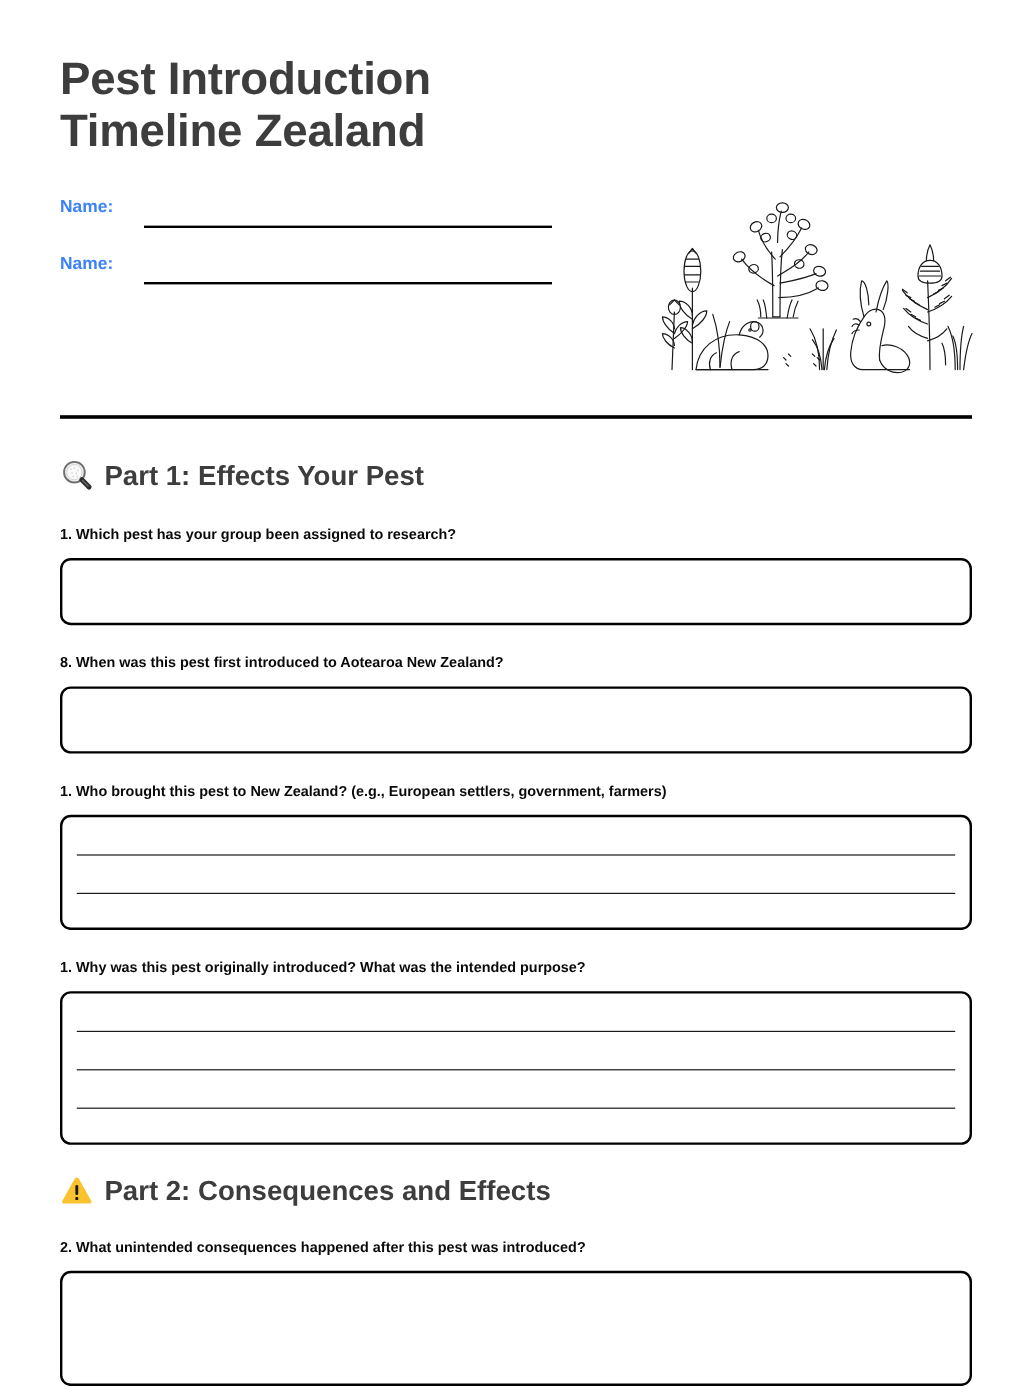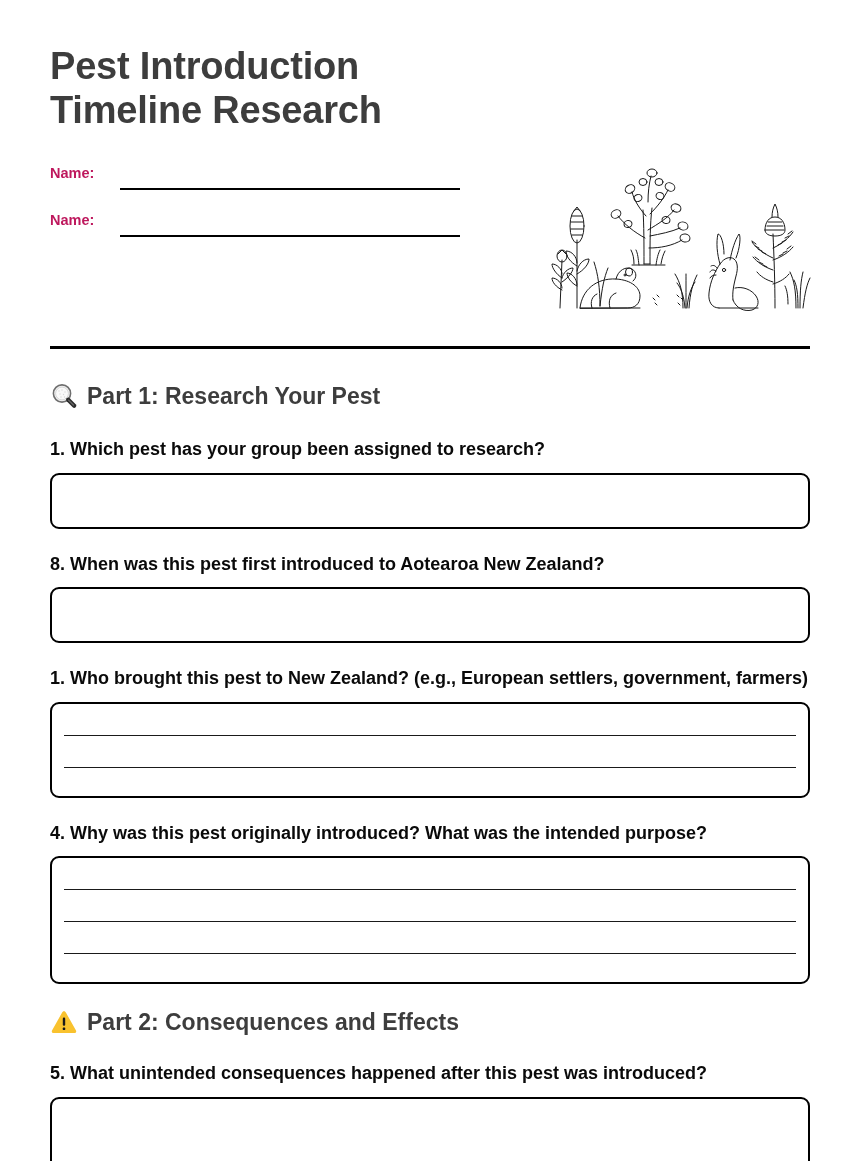--- a/index.html
+++ b/index.html
@@ -47,21 +47,21 @@
   .meta-row {
     position: relative;
     height: 47px;
   }
   .meta-label {
     position: absolute;
     left: 0;
     top: 5px;
     font-size: 14.5px;
     font-weight: bold;
-    color: #be185d;
+    color: #3b82f6;
   }
   .meta-line {
     position: absolute;
     left: 70px;
     right: -30px;
     top: 28px;
     border-bottom: 2px solid #000000;
   }
 
   
@@ -109,21 +109,21 @@
     height: 28px;
     flex: 0 0 28px;
     display: inline-block;
   }
   .part-icon svg { display: block; }
 
   .question {
     margin-bottom: 0;
   }
   .q-text {
-    font-size: 18px;
+    font-size: 12px;
     font-weight: bold;
     color: #0a0a0a;
     margin: 0 0 12px 0;
     line-height: 1.25;
   }
   .answer-box {
     border: 2.2px solid #000000;
     border-radius: 9px;
     box-sizing: border-box;
     width: 760px;
@@ -144,21 +144,21 @@
     right: 0;
     border-bottom: 1.1px solid #1a1a1a;
   }
 </style>
 </head>
 <body>
 
 <div class="page">
 
   <div class="header">
-    <h1 class="doc-title">Pest Introduction Timeline Research</h1>
+    <h1 class="doc-title">Pest Introduction Timeline Zealand</h1>
   </div>
 
   <div class="meta">
     <div class="meta-row">
       <span class="meta-label">Name:</span>
       <span class="meta-line"></span>
     </div>
     <div class="meta-row">
       <span class="meta-label">Name:</span>
       <span class="meta-line"></span>
@@ -284,21 +284,21 @@
               <circle cx="15" cy="10" r="0.7"></circle>
             <circle cx="10" cy="12" r="0.7"></circle>
               <circle cx="13.5" cy="12.5" r="0.7"></circle>
               <circle cx="11" cy="15" r="0.7"></circle>
             <circle cx="14.5" cy="15" r="0.7"></circle>
           </g>
           <path d="M18.2 17.8 L24.2 23.8" stroke="#2c2c2c" stroke-width="4.2" stroke-linecap="round"></path>
           <path d="M18.6 18.2 L23.4 23" stroke="#6a6a6a" stroke-width="1.2" stroke-linecap="round"></path>
         </svg>
       </span>
-      <span>Part 1: Research Your Pest</span>
+      <span>Part 1: Effects Your Pest</span>
     </div>
 
     <div class="question">
       <p class="q-text">1. Which pest has your group been assigned to research?</p>
       <div class="answer-box" style="height:56px;">
         <div class="lines"></div>
       </div>
     </div>
 
     <div class="question">
@@ -312,21 +312,21 @@
       <p class="q-text">1. Who brought this pest to New Zealand? (e.g., European settlers, government, farmers)</p>
       <div class="answer-box" style="height:96px;">
         <div class="lines">
           <div class="wline" style="top:31px;"></div>
           <div class="wline" style="top:63px;"></div>
         </div>
       </div>
     </div>
 
     <div class="question">
-      <p class="q-text">4. Why was this pest originally introduced? What was the intended purpose?</p>
+      <p class="q-text">1. Why was this pest originally introduced? What was the intended purpose?</p>
       <div class="answer-box" style="height:128px;">
         <div class="lines">
           <div class="wline" style="top:31px;"></div>
           <div class="wline" style="top:63px;"></div>
           <div class="wline" style="top:95px;"></div>
         </div>
       </div>
     </div>
 
     <div class="part-heading second">
@@ -334,20 +334,20 @@
         <svg width="28" height="28" viewBox="0 0 28 28">
           <path d="M14 3.2 C15 3.2 15.6 3.9 16 4.7 L26 22.6 C26.6 23.8 25.9 25 24.6 25 L3.4 25 C2.1 25 1.4 23.8 2 22.6 L12 4.7 C12.4 3.9 13 3.2 14 3.2 Z" fill="#f9c22e"></path>
           <rect x="12.8" y="9.6" width="2.4" height="8.2" rx="1.1" fill="#1a1a1a"></rect>
           <rect x="12.8" y="19.6" width="2.4" height="2.5" rx="0.6" fill="#1a1a1a"></rect>
         </svg>
       </span>
       <span>Part 2: Consequences and Effects</span>
     </div>
 
     <div class="question">
-      <p class="q-text">5. What unintended consequences happened after this pest was introduced?</p>
+      <p class="q-text">2. What unintended consequences happened after this pest was introduced?</p>
       <div class="answer-box" style="height:96px;">
         <div class="lines"></div>
       </div>
     </div>
 
   </div>
 </div>
 
 </body></html>

